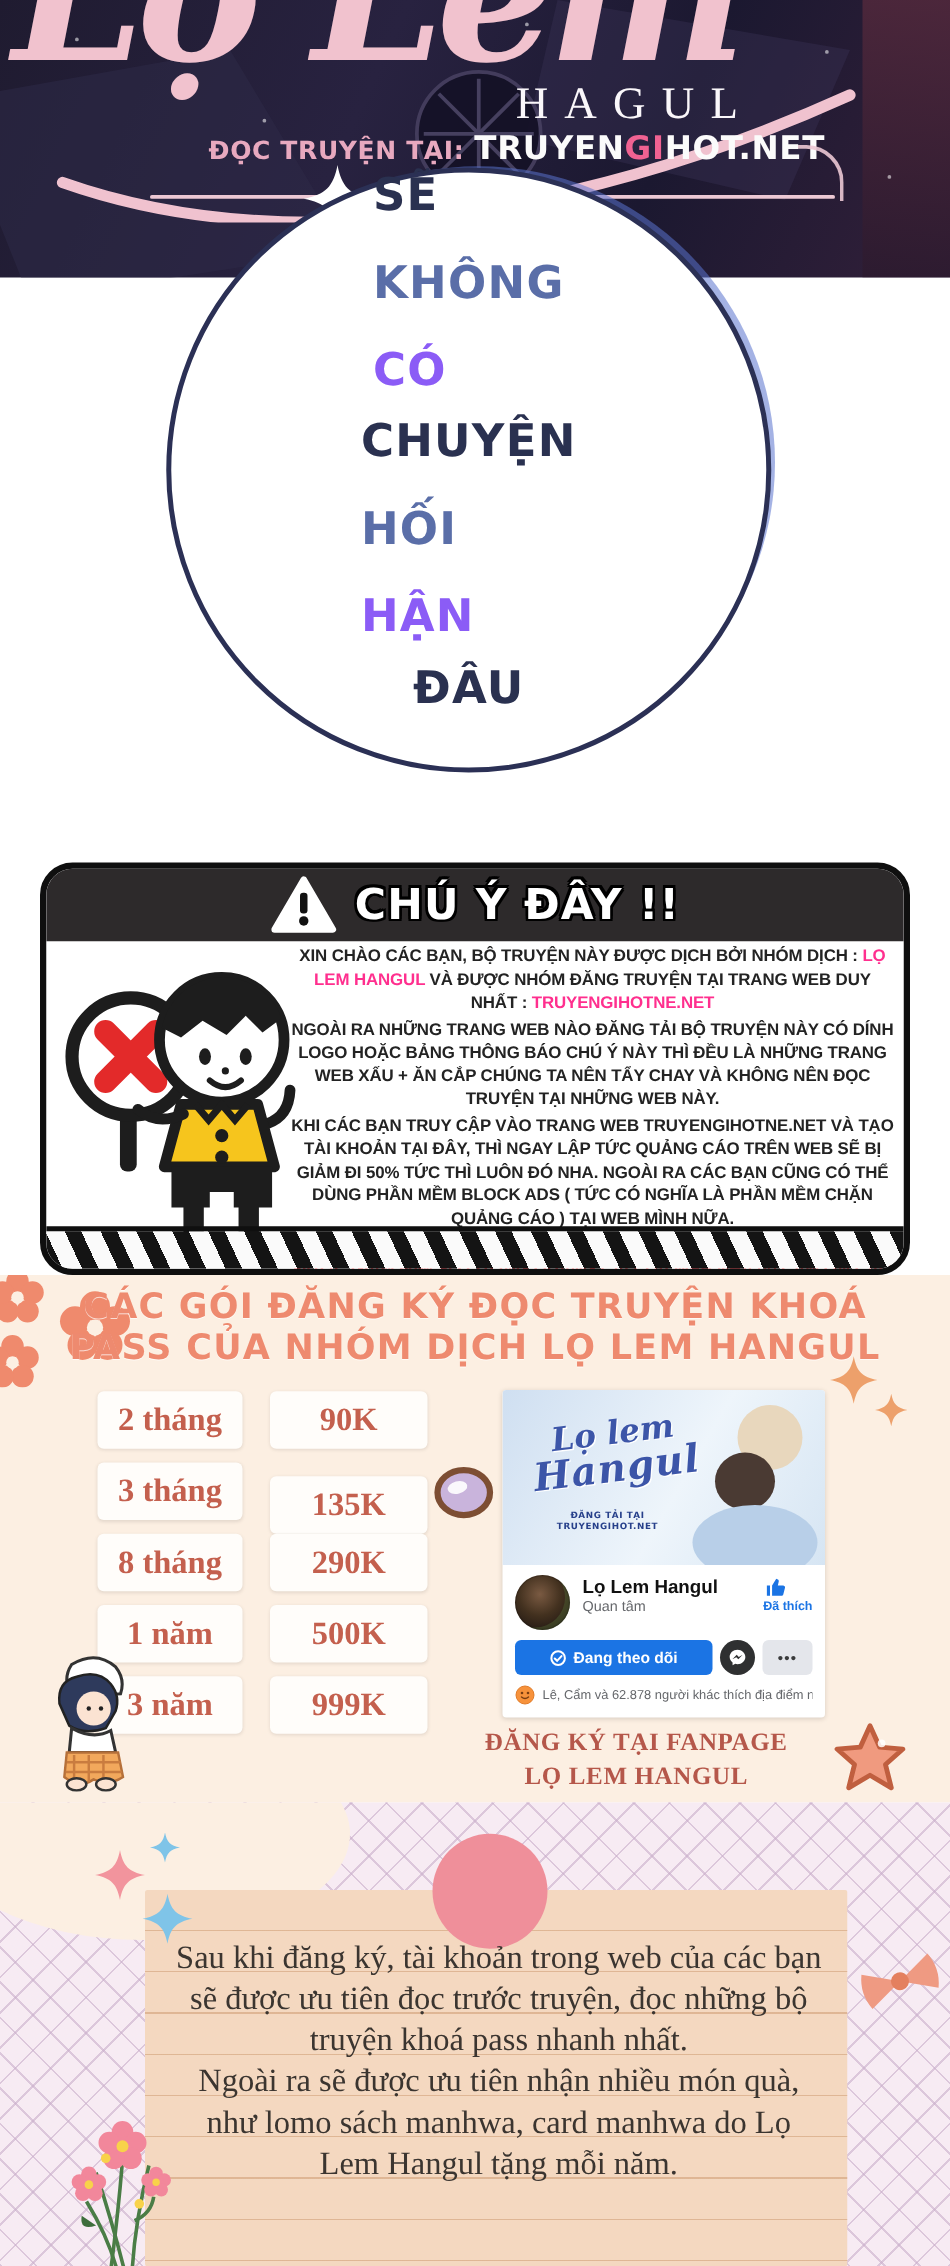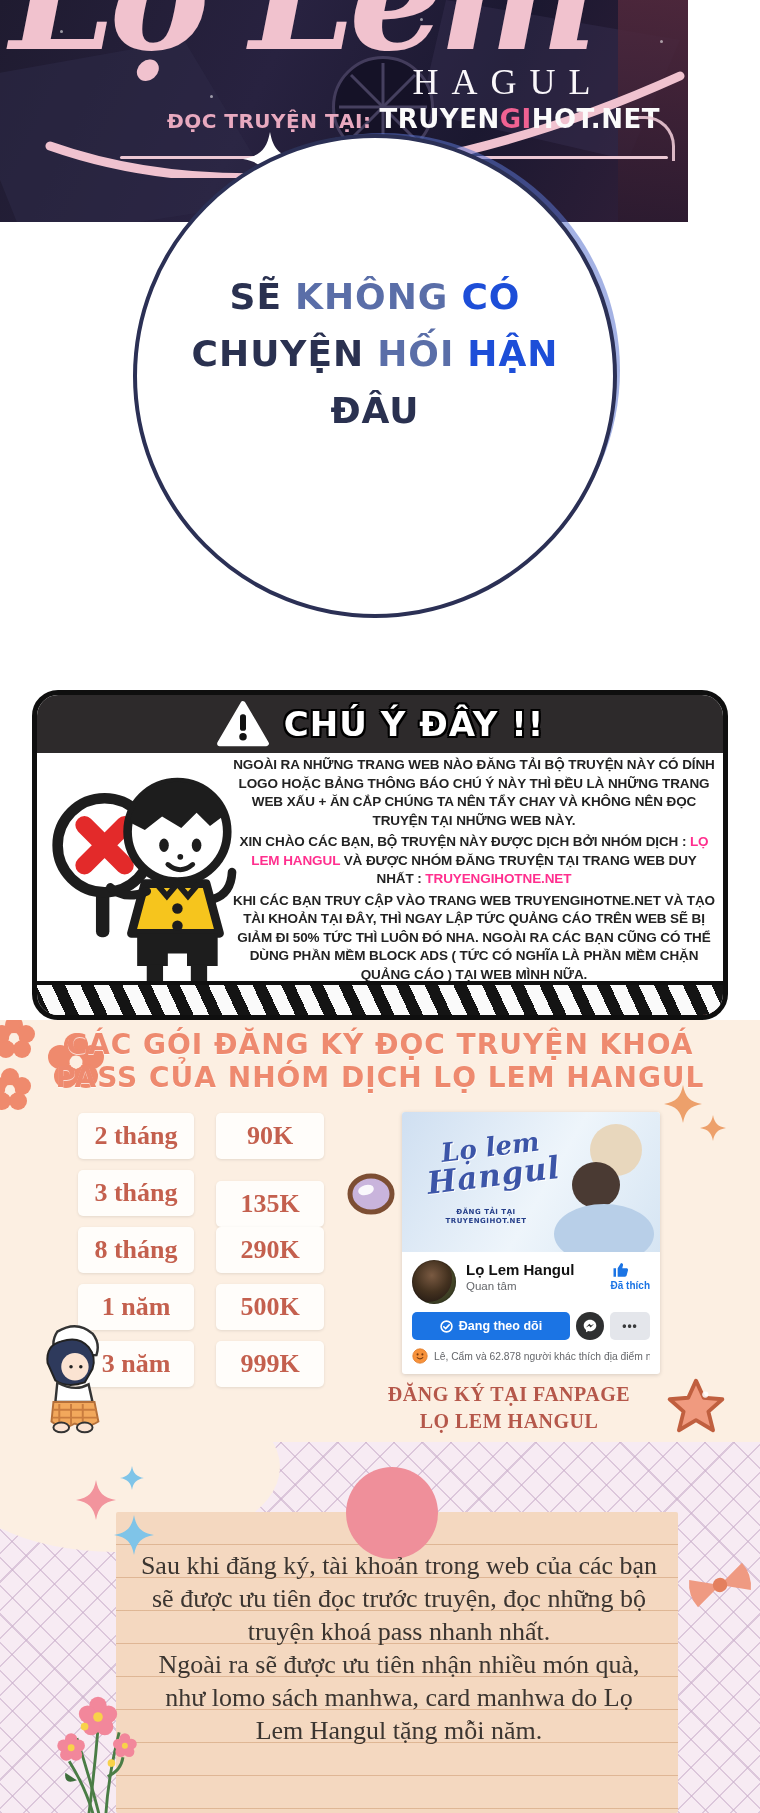--- a/index.html
+++ b/index.html
@@ -1,22 +1,22 @@
 <!DOCTYPE html>
 <html><head>
 <meta charset="utf-8">
 <style>
   html,body{margin:0;padding:0;background:#fff;}
   .page{position:relative;width:760px;height:1813px;overflow:hidden;background:#fff;
         font-family:"Liberation Sans",sans-serif;}
   .abs{position:absolute;}
 
   
-  .hdr{position:absolute;left:0;top:0;width:652px;height:222px;overflow:hidden;
-       background:linear-gradient(115deg,#1f1b30 0%,#282240 38%,#1b1830 68%,#33203a 100%);padding-left:36px;}
+  .hdr{position:absolute;left:0;top:0;width:760px;height:222px;overflow:hidden;
+       background:linear-gradient(115deg,#1f1b30 0%,#282240 38%,#1b1830 68%,#33203a 100%);}
   .hdr-shape1{position:absolute;left:-40px;top:40px;width:320px;height:200px;background:#2e2947;
               clip-path:polygon(0 20%,70% 0,100% 80%,20% 100%);opacity:.55;}
   .hdr-shape2{position:absolute;left:420px;top:0;width:260px;height:160px;background:#3a3354;
               clip-path:polygon(10% 0,100% 25%,80% 100%,0 70%);opacity:.4;}
   .hdr-shape3{position:absolute;right:0;top:0;width:70px;height:222px;
               background:linear-gradient(180deg,#54293c,#2c1a2e);opacity:.8;}
   .dot{position:absolute;width:3px;height:3px;border-radius:50%;background:#fff;opacity:.55;}
   .win{position:absolute;left:332px;top:56px;width:96px;height:96px;border-radius:50%;
        background:#141126;border:3px solid #474060;opacity:.9;}
   .logo-script{position:absolute;left:10px;top:-84px;width:740px;
@@ -33,22 +33,22 @@
   .div-curl{position:absolute;left:638px;top:116px;width:34px;height:42px;border-right:3px solid #ecc8d4;
        border-top:3px solid #ecc8d4;border-top-right-radius:30px;opacity:.9;}
   .spark{position:absolute;}
 
   
   .bubble{position:absolute;left:133px;top:134px;width:484px;height:484px;border-radius:50%;
        background:#fff;border:4px solid #2b3055;z-index:5;display:flex;flex-direction:column;
        justify-content:center;align-items:center;padding-bottom:46px;box-sizing:border-box;
        box-shadow:8px -6px 0 -5px rgba(90,115,205,.55);}
   .b-line{display:flex;gap:13px;justify-content:center;
-       font:700 36px/57px "DejaVu Sans",sans-serif;letter-spacing:1px;}
-  .dk{color:#2a3150;} .md{color:#5a6ea8;} .lt{color:#1d4ed8;}
+       font:700 36px/57px "DejaVu Sans",sans-serif;letter-spacing:1px;flex-direction:column;}
+  .dk{color:#2a3150;} .md{color:#5a6ea8;} .lt{color:#8b5cf6;}
 
   
   .warnbox{position:absolute;left:32px;top:690px;width:696px;height:330px;box-sizing:border-box;
        border:5px solid #0f0f0f;border-radius:26px;background:#fff;overflow:hidden;}
   .warnhead{height:58px;background:#2d2a2b;display:flex;align-items:center;justify-content:center;gap:14px;}
   .warntitle{font:800 34px "DejaVu Sans",sans-serif;color:#fff;letter-spacing:1px;
        text-shadow:2px 0 #000,-2px 0 #000,0 2px #000,0 -2px #000,2px 2px #000,-2px -2px #000,2px -2px #000,-2px 2px #000;}
   .warnbody{position:relative;height:232px;}
   .boy{position:absolute;left:8px;bottom:-4px;width:192px;height:230px;}
   .warntext{position:absolute;left:196px;right:8px;top:3px;text-align:center;
@@ -60,21 +60,21 @@
        background:repeating-linear-gradient(65deg,#141414 0 12px,#fafafa 12px 26px);}
 
   
   .pricing{position:absolute;left:0;top:1020px;width:760px;height:422px;background:#fcefe2;overflow:hidden;}
   .ph{position:absolute;left:0;top:8px;width:100%;text-align:center;
        font:800 28px/33px "DejaVu Sans",sans-serif;color:#ee8a6f;letter-spacing:1px;
        text-shadow:0 1px 0 rgba(255,255,255,.7);}
   .pcell{position:absolute;width:116px;height:46px;background:#fffdfa;border-radius:5px;
        box-shadow:0 1px 3px rgba(0,0,0,.10);display:flex;align-items:center;justify-content:center;
        font:700 26px "Liberation Serif",serif;color:#c4604e;}
-  .pval{left:216px;width:108px;}
+  .pval{left:216px;width:126px;}
 
   
   .fbcard{position:absolute;left:402px;top:92px;width:258px;background:#fff;border-radius:3px;
        box-shadow:0 1px 4px rgba(0,0,0,.15);overflow:hidden;}
   .fbcover{position:relative;height:140px;background:linear-gradient(120deg,#cfdff1,#eef5fb 55%,#d6e5f3);overflow:hidden;}
   .blob{position:absolute;border-radius:50%;}
   .fbscript{position:absolute;left:10px;top:22px;width:160px;text-align:center;transform:rotate(-7deg);
        color:#3c55a8;text-shadow:1px 1px 0 #fff;}
   .fbs1{font:italic 700 26px/26px "DejaVu Serif",serif;}
   .fbs2{font:italic 700 31px/30px "DejaVu Serif",serif;letter-spacing:1px;}
@@ -200,22 +200,22 @@
         <path d="M104 130 h64 l14 52 h-92 z" fill="#f6c51d" stroke="#1d1d1d" stroke-width="9" stroke-linejoin="round"></path>
         <path d="M116 130 l11 13 l11 -13 l11 13 l11 -13" fill="none" stroke="#1d1d1d" stroke-width="6"></path>
         <circle cx="138" cy="156" r="5.5" fill="#1d1d1d"></circle>
         <circle cx="138" cy="174" r="5.5" fill="#1d1d1d"></circle>
         <path d="M106 138 q-22 10 -38 -4" stroke="#1d1d1d" stroke-width="9" fill="none" stroke-linecap="round"></path>
         <path d="M96 182 h84 v34 h-32 v-13 h-20 v13 h-32 z" fill="#1d1d1d"></path>
         <rect x="106" y="214" width="17" height="26" fill="#1d1d1d"></rect>
         <rect x="152" y="214" width="17" height="26" fill="#1d1d1d"></rect>
       </svg>
       <div class="warntext">
+        <p><span>XIN CHÀO CÁC BẠN, BỘ TRUYỆN NÀY ĐƯỢC DỊCH BỞI NHÓM DỊCH : </span><span class="pink">LỌ LEM HANGUL</span><span> VÀ ĐƯỢC NHÓM ĐĂNG TRUYỆN TẠI TRANG WEB DUY NHẤT : </span><span class="pink">TRUYENGIHOTNE.NET</span></p>
         <p>NGOÀI RA NHỮNG TRANG WEB NÀO ĐĂNG TẢI BỘ TRUYỆN NÀY CÓ DÍNH LOGO HOẶC BẢNG THÔNG BÁO CHÚ Ý NÀY THÌ ĐỀU LÀ NHỮNG TRANG WEB XẤU + ĂN CẮP CHÚNG TA NÊN TẨY CHAY VÀ KHÔNG NÊN ĐỌC TRUYỆN TẠI NHỮNG WEB NÀY.</p>
-        <p><span>XIN CHÀO CÁC BẠN, BỘ TRUYỆN NÀY ĐƯỢC DỊCH BỞI NHÓM DỊCH : </span><span class="pink">LỌ LEM HANGUL</span><span> VÀ ĐƯỢC NHÓM ĐĂNG TRUYỆN TẠI TRANG WEB DUY NHẤT : </span><span class="pink">TRUYENGIHOTNE.NET</span></p>
         <p>KHI CÁC BẠN TRUY CẬP VÀO TRANG WEB TRUYENGIHOTNE.NET VÀ TẠO TÀI KHOẢN TẠI ĐÂY, THÌ NGAY LẬP TỨC QUẢNG CÁO TRÊN WEB SẼ BỊ GIẢM ĐI 50% TỨC THÌ LUÔN ĐÓ NHA. NGOÀI RA CÁC BẠN CŨNG CÓ THỂ DÙNG PHẦN MỀM BLOCK ADS ( TỨC CÓ NGHĨA LÀ PHẦN MỀM CHẶN QUẢNG CÁO ) TẠI WEB MÌNH NỮA.</p>
         <p class="redp">LƯU Ý : NHỚ LÀ ĐĂNG NHẬP TÀI KHOẢN RỒI HÃY XEM TRUYỆN ĐỂ ĐƯỢC GIẢM 50% SỐ LƯỢNG QUẢNG CÁO TẠI WEB NHA ^^ CẢM ƠN CÁC BẠN RẤT NHIỀU</p>
       </div>
     </div>
     <div class="stripes"></div>
   </div>
 
   <div class="pricing">
     <svg class="abs" style="left:-8px;top:-6px" width="130" height="96" viewBox="0 0 130 96">
       <g fill="#ef8a6d">

